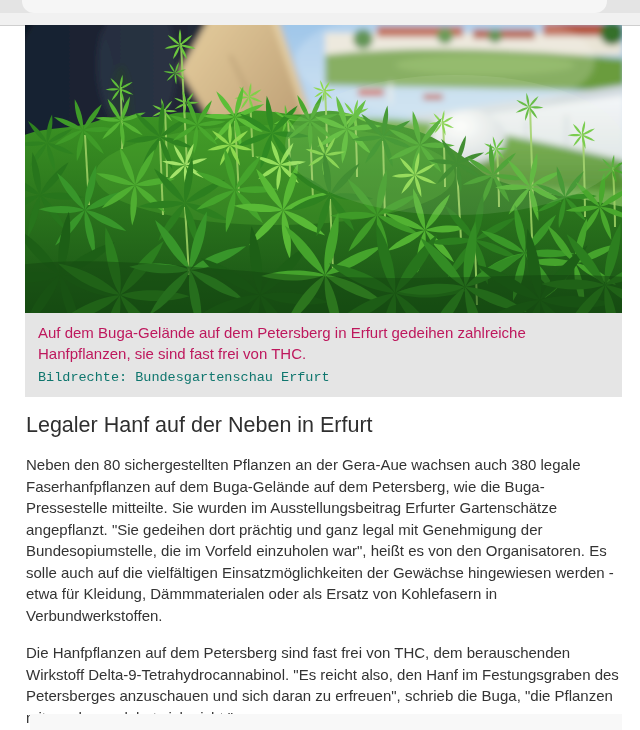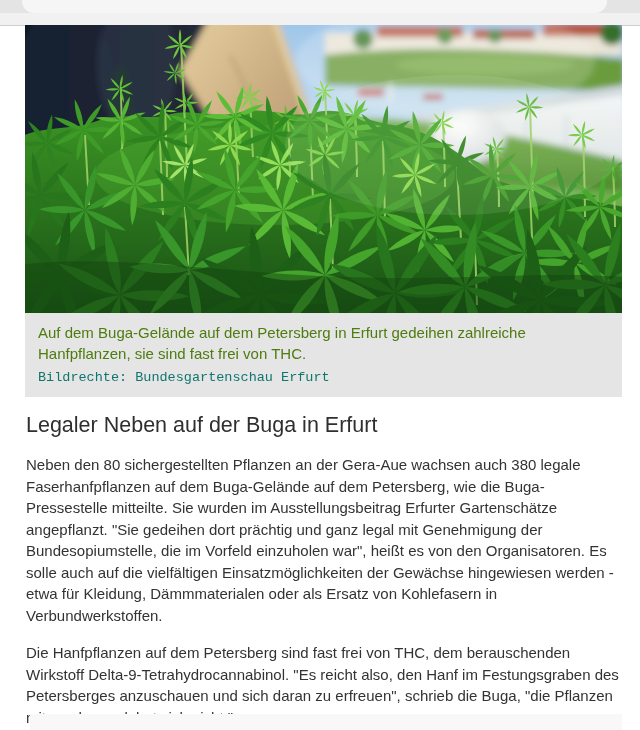--- a/index.html
+++ b/index.html
@@ -15,21 +15,21 @@
   .band-lower{position:absolute;top:13px;left:0;width:640px;height:12px;background:#f1f1f1;}
   .top-card{position:absolute;top:0;left:22px;width:585px;height:13px;background:#f6f6f6;border-radius:0 0 12px 12px;}
   .hairline{position:absolute;top:25px;left:0;width:640px;height:1px;background:#cfcfcf;}
 
   
   figure.photo{position:absolute;left:25px;top:25px;width:597px;height:288px;margin:0;overflow:hidden;background:#6fae4e;}
   figure.photo svg{display:block;}
 
   
   .caption-box{position:absolute;left:25px;top:313px;width:597px;box-sizing:border-box;background:#e5e5e5;padding:9px 13px 11px;}
-  .caption-box .cap{margin:0;font-size:15px;line-height:21px;color:#4d7c0f;}
+  .caption-box .cap{margin:0;font-size:15px;line-height:21px;color:#be185d;}
   .caption-box .credit{margin:6px 0 0;font-size:13.5px;line-height:16px;color:#0f766e;font-family:Liberation Mono, monospace;}
 
   
   .article{position:absolute;left:26px;top:404px;width:595px;}
   .article h1{margin:8px 0 6px;font-size:21.5px;line-height:26px;font-weight:400;color:#2f2f2f;}
   .article p{margin:16px 0 9px;font-size:15px;line-height:21.5px;color:#333333;}
 
   
   .next-card{position:absolute;left:30px;top:714px;width:592px;height:16px;background:#f8f8f8;}
 </style>
@@ -236,20 +236,20 @@
       </g>
     </svg>
   </figure>
 
   <div class="caption-box">
     <p class="cap">Auf dem Buga-Gelände auf dem Petersberg in Erfurt gedeihen zahlreiche Hanfpflanzen, sie sind fast frei von THC.</p>
     <p class="credit">Bildrechte: Bundesgartenschau Erfurt</p>
   </div>
 
   <div class="article">
-    <h1>Legaler Neben auf der Buga in Erfurt</h1>
+    <h1>Legaler Hanf auf der Neben in Erfurt</h1>
     <p>Neben den 80 sichergestellten Pflanzen an der Gera-Aue wachsen auch 380 legale Faserhanfpflanzen auf dem Buga-Gelände auf dem Petersberg, wie die Buga-Pressestelle mitteilte. Sie wurden im Ausstellungsbeitrag Erfurter Gartenschätze angepflanzt. "Sie gedeihen dort prächtig und ganz legal mit Genehmigung der Bundesopiumstelle, die im Vorfeld einzuholen war", heißt es von den Organisatoren. Es solle auch auf die vielfältigen Einsatzmöglichkeiten der Gewächse hingewiesen werden - etwa für Kleidung, Dämmmaterialen oder als Ersatz von Kohlefasern in Verbundwerkstoffen.</p>
     <p>Die Hanfpflanzen auf dem Petersberg sind fast frei von THC, dem berauschenden Wirkstoff Delta-9-Tetrahydrocannabinol. "Es reicht also, den Hanf im Festungsgraben des Petersberges anzuschauen und sich daran zu erfreuen", schrieb die Buga, "die Pflanzen mitzunehmen, lohnt sich nicht."</p>
   </div>
 
   <div class="next-card"></div>
 
 </div>
 
 </body></html>

